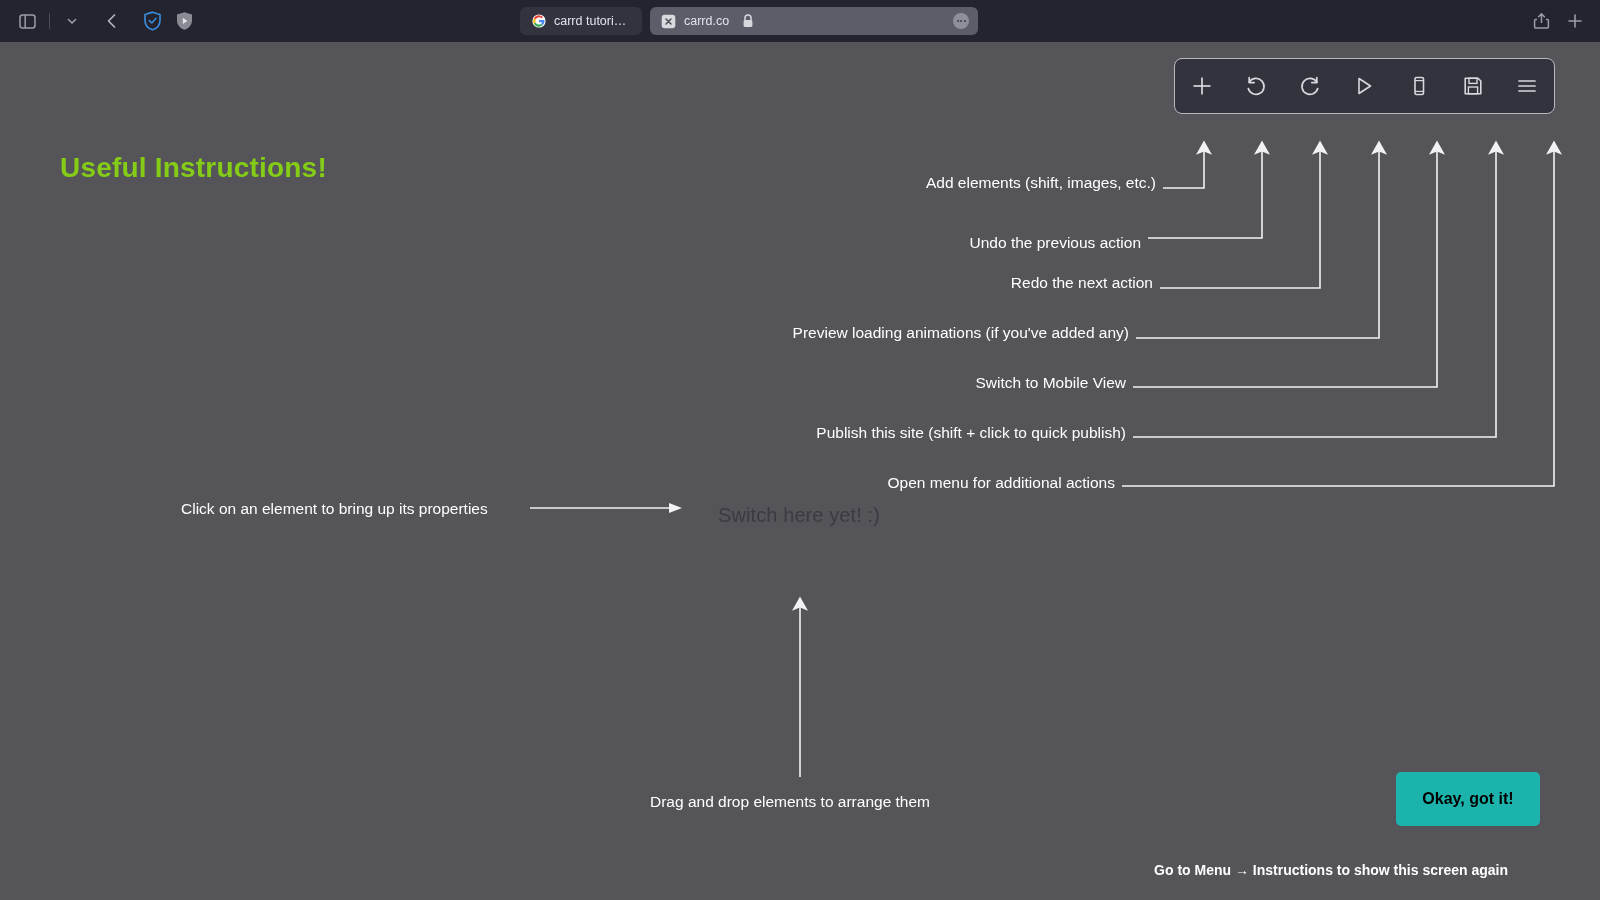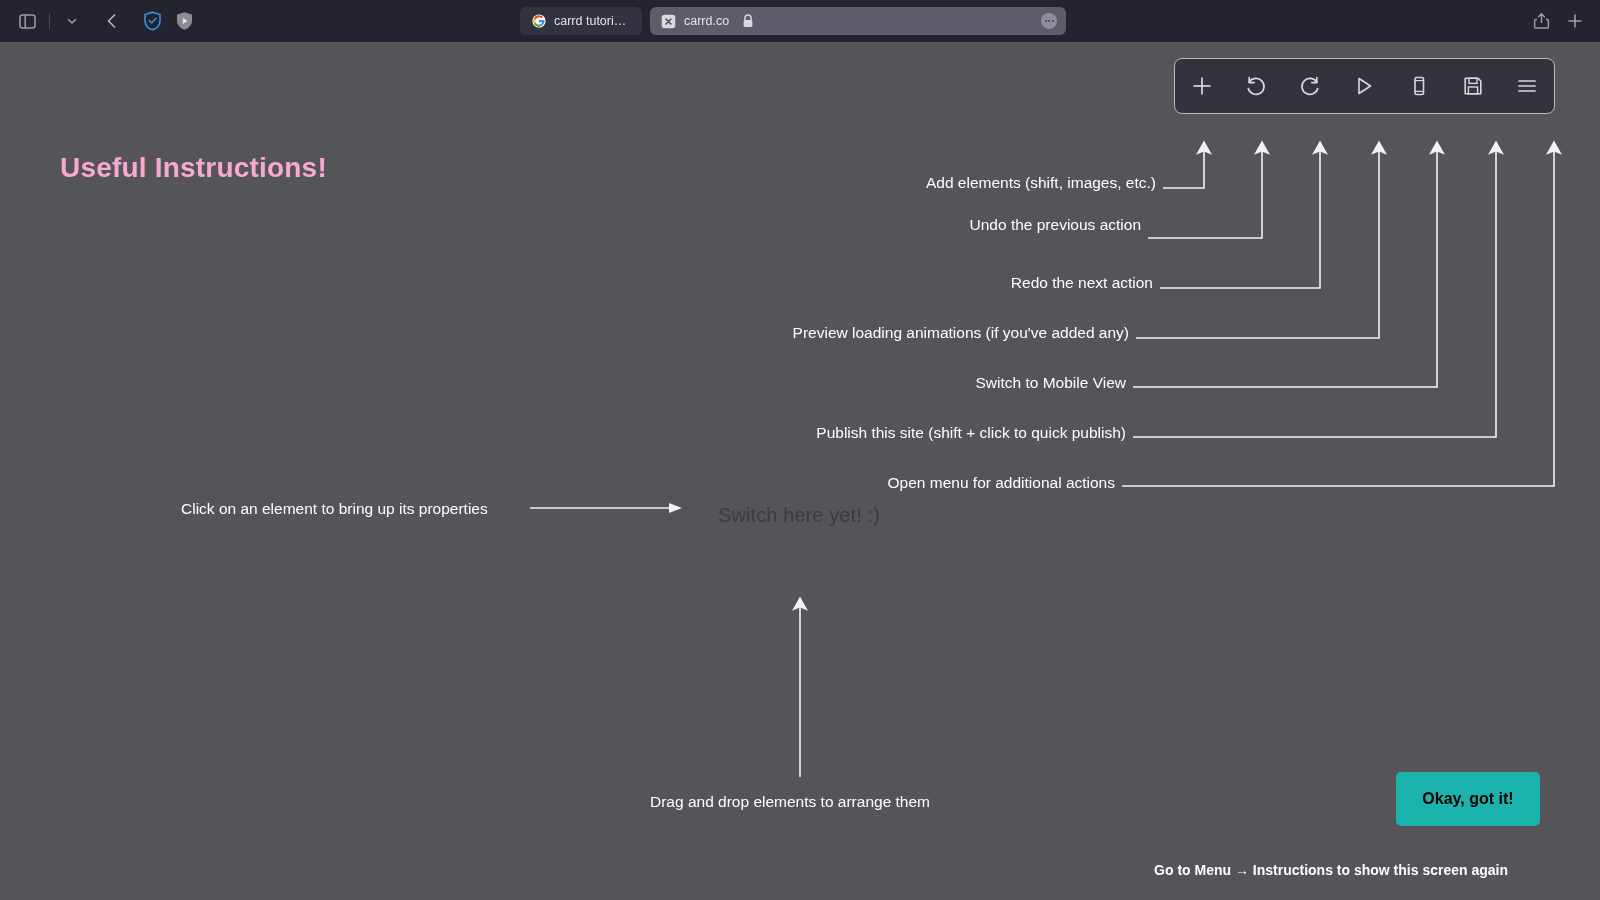--- a/index.html
+++ b/index.html
@@ -41,21 +41,21 @@
     height: 28px;
     display: flex; align-items: center;
     border-radius: 6px;
     padding: 0 11px;
     gap: 8px;
     color: #e3e4ea;
     font-size: 12.5px;
     white-space: nowrap;
   }
   .tab.inactive { background: #32333e; width: 122px; }
-  .tab.active   { background: #5c5d69; width: 416px; justify-content: flex-start; position: relative;}
+  .tab.active   { background: #5c5d69; width: 328px; justify-content: flex-start; position: relative;}
   .tab-favicon {
     width: 15px; height: 15px;
     display: flex; align-items: center; justify-content: center;
     flex: 0 0 auto;
   }
   .tab-title { overflow: hidden; text-overflow: ellipsis; }
   .tab-lock { margin-left: 5px; display:flex; align-items:center;}
   .tab-menu-dots {
     position: absolute; right: 9px; top: 50%; transform: translateY(-50%);
     width: 16px; height: 16px; border-radius: 50%;
@@ -103,21 +103,21 @@
     height: 100%;
     display: flex; align-items: center; justify-content: center;
   }
   .tool svg { display: block; }
 
   
   .title {
     position: absolute;
     left: 60px; top: 110px;
     font-size: 28px; font-weight: bold;
-    color: #f9a8d4;
+    color: #84cc16;
     letter-spacing: .2px;
   }
   .anno {
     position: absolute;
     color: #ffffff;
     font-size: 15.5px;
     white-space: nowrap;
   }
   .anno.right { text-align: right; }
   .footnote {
@@ -314,21 +314,21 @@
       <path d="M530 466 H676"></path>
       <path d="M669 461 L682 466 L669 471 Z" fill="#f2f2f4" stroke="none"></path>
 
       <path d="M800 735 V556" marker-end="url(#arrowup)"></path>
     </g>
   </svg>
 
   <div class="title">Useful Instructions!</div>
 
   <div class="anno right" style="right:444px; top:132px;">Add elements (shift, images, etc.)</div>
-  <div class="anno right" style="right:459px; top:174px;padding-left:11px;">Undo the previous action</div>
+  <div class="anno right" style="right:459px; top:192px;padding-left:11px;">Undo the previous action</div>
   <div class="anno right" style="right:447px; top:232px;">Redo the next action</div>
   <div class="anno right" style="right:471px; top:282px;padding-left:11px;">Preview loading animations (if you've added any)</div>
   <div class="anno right" style="right:474px; top:332px;">Switch to Mobile View</div>
   <div class="anno right" style="right:474px; top:382px;">Publish this site (shift + click to quick publish)</div>
   <div class="anno right" style="right:485px; top:432px;">Open menu for additional actions</div>
   <div class="anno" style="left:181px; top:458px;">Click on an element to bring up its properties</div>
   <div class="anno" style="left:650px; top:751px;">Drag and drop elements to arrange them</div>
 
   <button class="cta-button">Okay, got it!</button>
 

